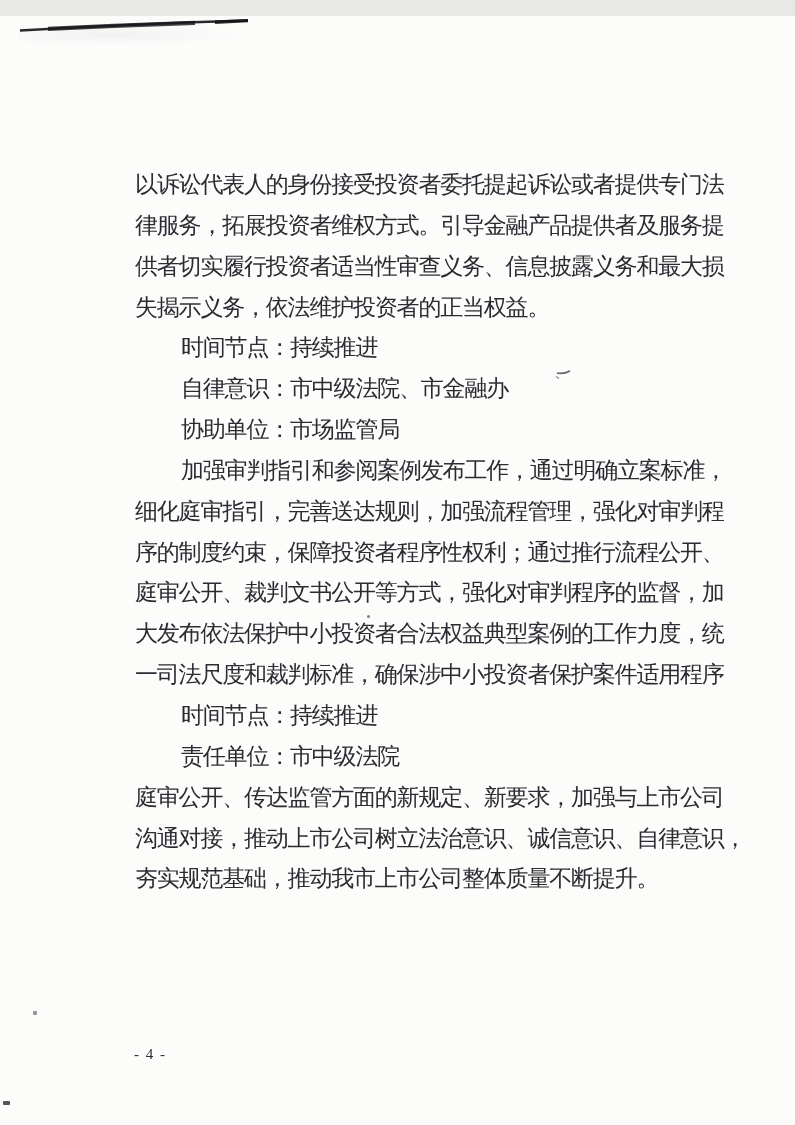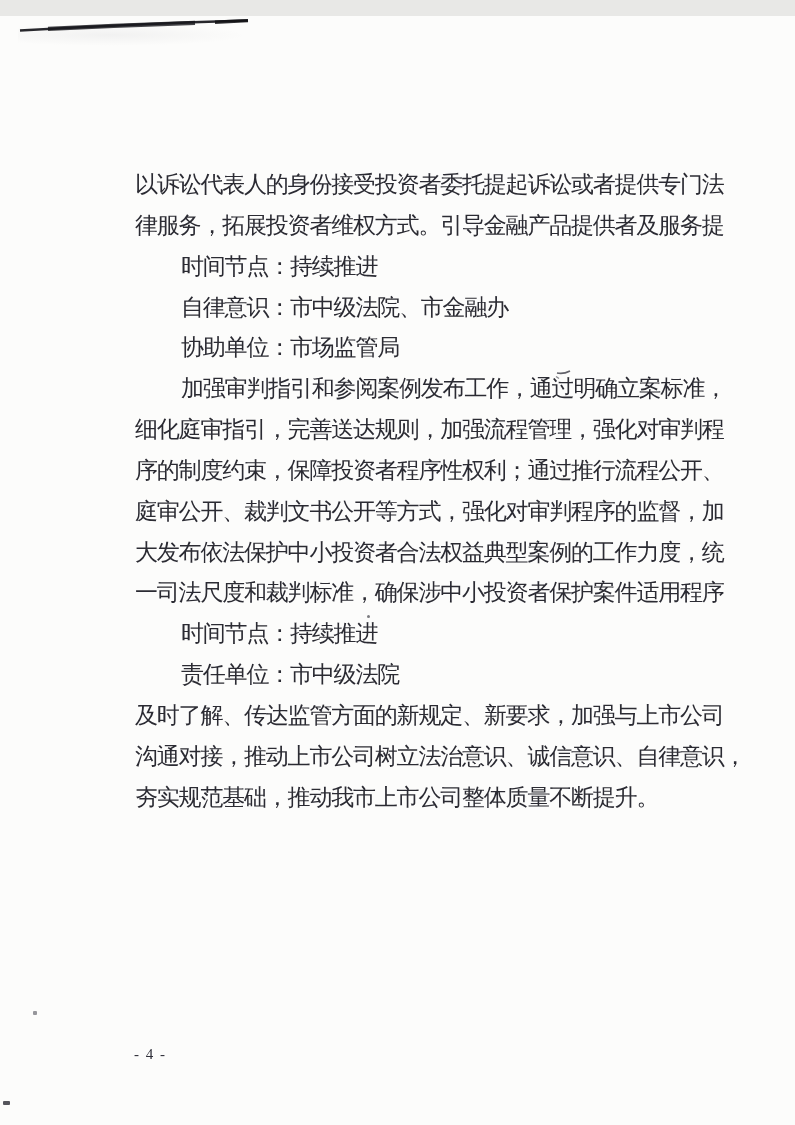--- a/index.html
+++ b/index.html
@@ -54,32 +54,34 @@
 
   <svg class="streak" width="300" height="26" viewBox="0 0 300 26" aria-hidden="true">
     <path d="M20 14.5 C 90 10.5, 180 6.5, 248 4.5" stroke="#1c1c22" stroke-width="2.4" fill="none" opacity="0.95"></path>
     <path d="M48 12.8 C 95 10.5, 150 8.2, 195 6.8" stroke="#16161b" stroke-width="4.2" fill="none" opacity="0.8"></path>
     <path d="M215 6.2 L 248 4.6" stroke="#101014" stroke-width="3.4" fill="none" opacity="0.85"></path>
   </svg>
 
   <div class="textblock">
       <div class="line"><span class="body">以诉讼代表人的身份接受投资者委托提起诉讼或者提供专门法</span></div>
       <div class="line"><span class="body">律服务，拓展投资者维权方式。引导金融产品提供者及服务提</span></div>
+      <div class="line"><span class="body">供者切实履行投资者适当性审查义务、信息披露义务和最大损</span></div>
+      <div class="line"><span class="body">失揭示义务，依法维护投资者的正当权益。</span></div>
       <div class="line indent"><span class="body">时间节点：持续推进</span></div>
       <div class="line indent"><span class="body">自律意识：市中级法院、市金融办</span></div>
       <div class="line indent"><span class="body">协助单位：市场监管局</span></div>
       <div class="line indent"><span class="body">加强审判指引和参阅案例发布工作，通过明确立案标准，</span></div>
       <div class="line"><span class="body">细化庭审指引，完善送达规则，加强流程管理，强化对审判程</span></div>
       <div class="line"><span class="body">序的制度约束，保障投资者程序性权利；通过推行流程公开、</span></div>
       <div class="line"><span class="body">庭审公开、裁判文书公开等方式，强化对审判程序的监督，加</span></div>
       <div class="line"><span class="body">大发布依法保护中小投资者合法权益典型案例的工作力度，统</span></div>
       <div class="line"><span class="body">一司法尺度和裁判标准，确保涉中小投资者保护案件适用程序</span></div>
       <div class="line indent"><span class="body">时间节点：持续推进</span></div>
       <div class="line indent"><span class="body">责任单位：市中级法院</span></div>
-      <div class="line"><span class="body">及时了解、传达监管方面的新规定、新要求，加强与上市公司</span></div>
+      <div class="line"><span class="body">庭审公开、传达监管方面的新规定、新要求，加强与上市公司</span></div>
       <div class="line"><span class="body">沟通对接，推动上市公司树立法治意识、诚信意识、自律意识，</span></div>
       <div class="line"><span class="body">夯实规范基础，推动我市上市公司整体质量不断提升。</span></div>
     </div>
 
   <svg class="tick" width="22" height="16" viewBox="0 0 22 16" aria-hidden="true">
     <path d="M18 5 C 13 7.5, 9 8, 5 7" stroke="#45454f" stroke-width="1.8" fill="none" opacity="0.85"></path>
     <path d="M4 10.5 l3 2" stroke="#55555e" stroke-width="1.3" fill="none" opacity="0.7"></path>
   </svg>
 
   <div class="dot"></div>

